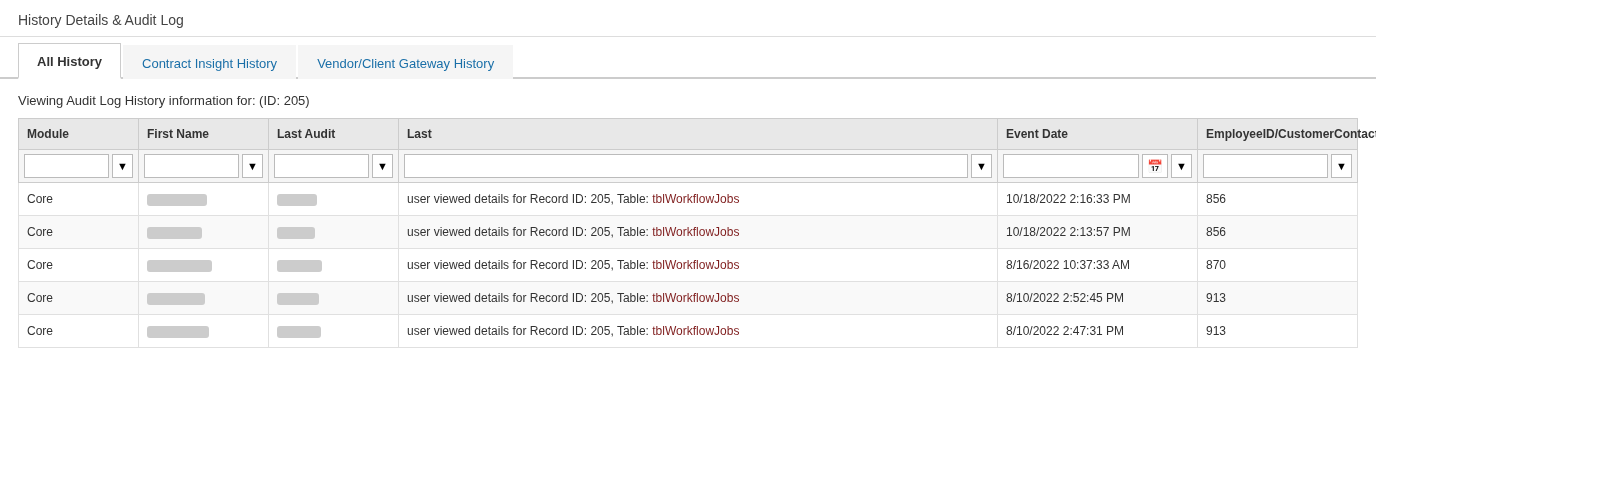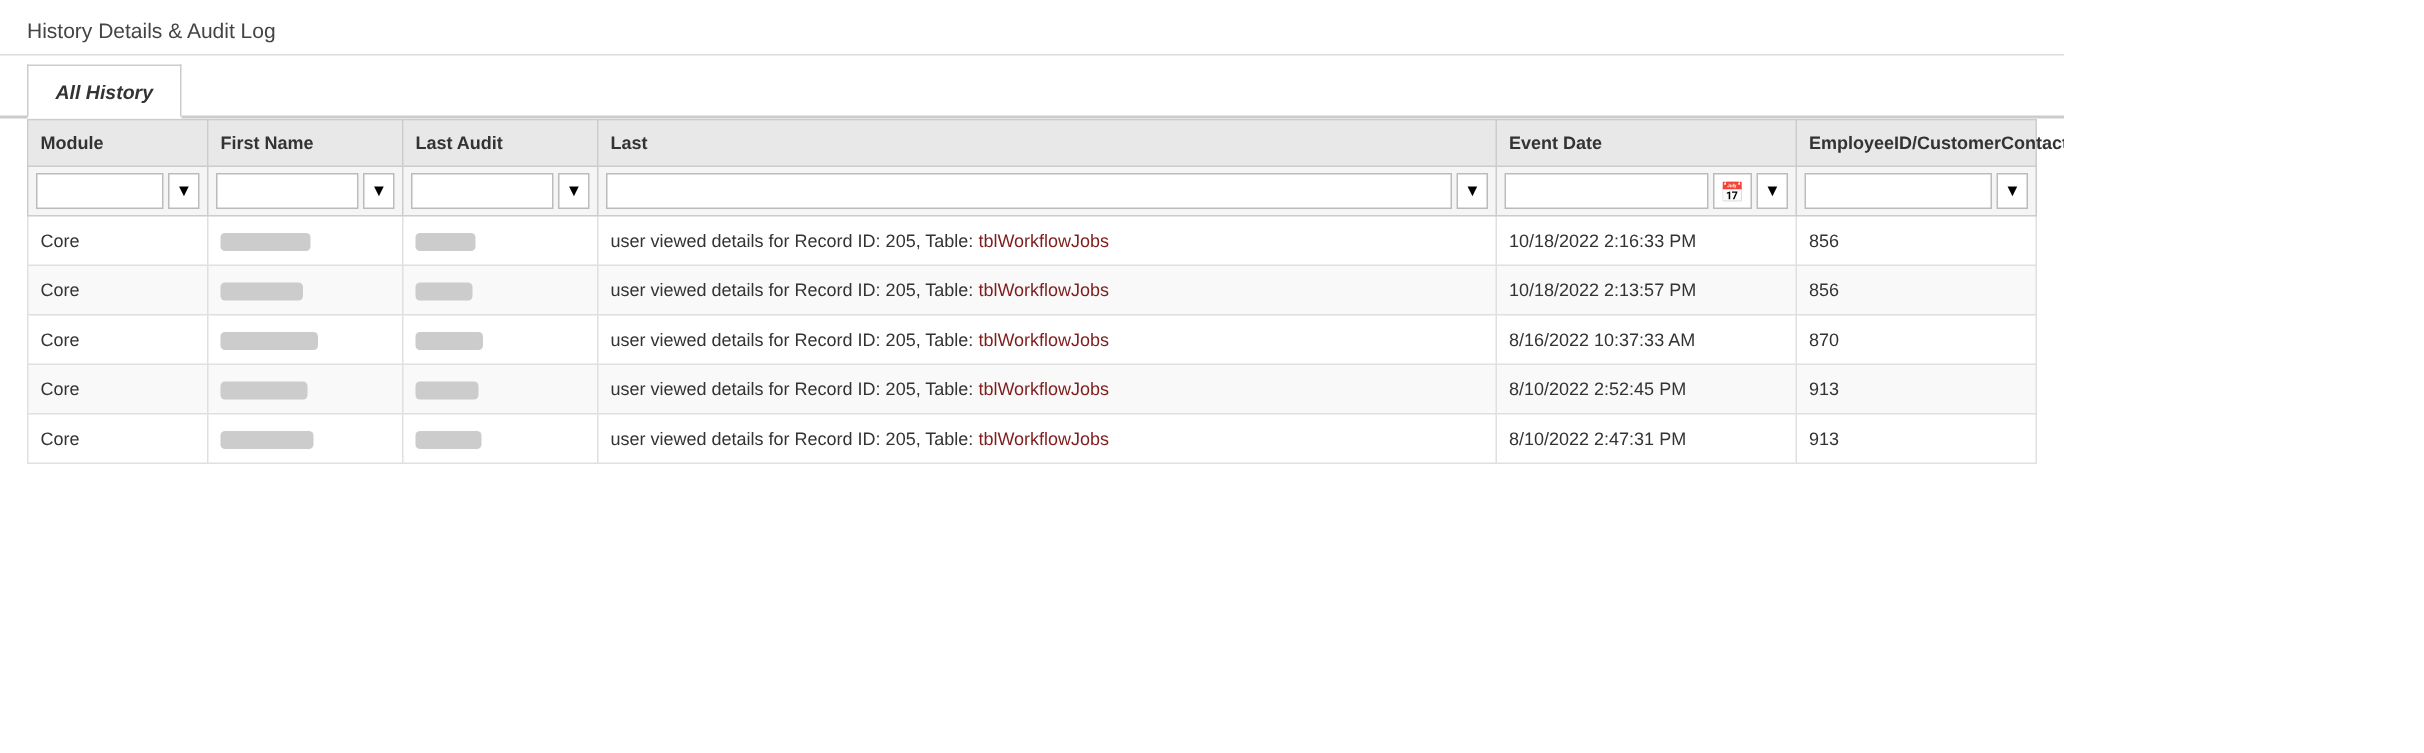--- a/index.html
+++ b/index.html
@@ -25,21 +25,20 @@
       font-weight: normal;
       color: #444;
     }
     
     .tabs-bar {
       display: flex;
       align-items: flex-end;
       border-bottom: 2px solid #ccc;
       padding: 0 18px;
       margin-top: 4px;
-      font-style: italic;
     }
     .tab {
       padding: 10px 18px 8px 18px;
       cursor: pointer;
       font-size: 13px;
       border: 1px solid transparent;
       border-bottom: none;
       margin-right: 2px;
       position: relative;
       top: 2px;
@@ -168,22 +167,29 @@
 <div class="page-container">
 
   <div class="page-header">
     <span class="page-title">History Details &amp; Audit Log</span>
   </div>
 
   <div class="tabs-bar">
     <div class="tab active">
       <span>All History</span>
     </div>
+    <div class="tab inactive">
+      <span>Contract Insight History</span>
+    </div>
+    <div class="tab inactive">
+      <span>Vendor/Client Gateway History</span>
+    </div>
   </div>
 
+  <div class="subtitle">Viewing Audit Log History information for: (ID: 205)</div>
 
   <div class="table-wrapper">
     <table>
       <colgroup>
         <col class="col-module">
         <col class="col-firstname">
         <col class="col-lastname">
         <col class="col-event">
         <col class="col-eventdate">
         <col class="col-empid">

